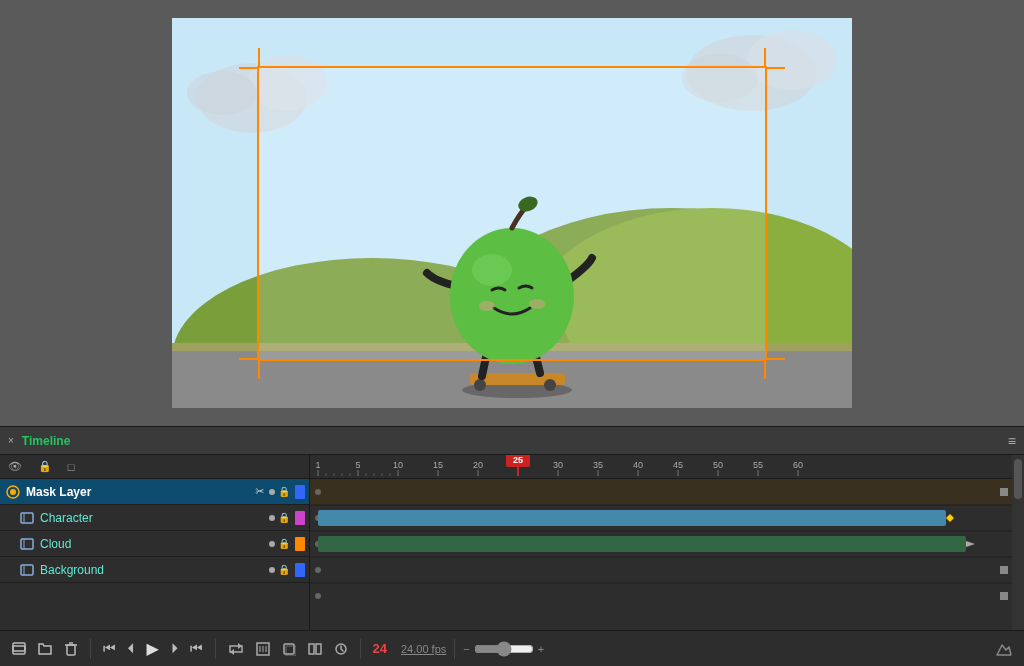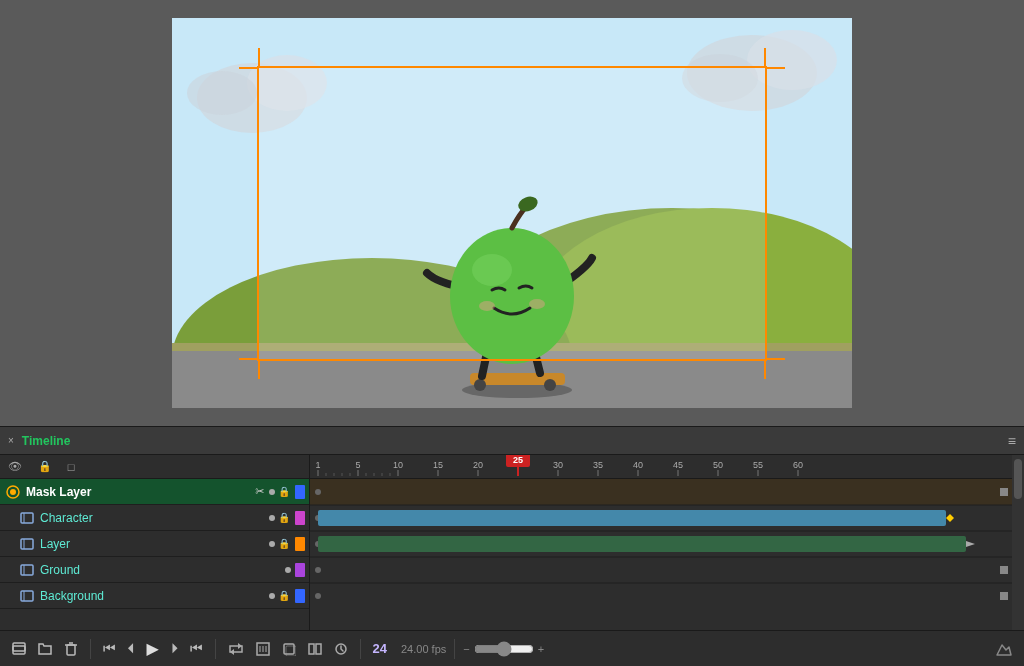--- a/index.html
+++ b/index.html
@@ -133,21 +133,21 @@
     .layer-row {
       display: flex;
       align-items: center;
       height: 26px;
       padding: 0 4px;
       border-bottom: 1px solid #1e1e1e;
       cursor: pointer;
     }
 
     .layer-row.selected {
-      background: #14532d;
+      background: #0c4a6e;
     }
 
     .layer-icon {
       width: 18px;
       height: 18px;
       display: flex;
       align-items: center;
       justify-content: center;
       margin-right: 4px;
       font-size: 10px;
@@ -236,29 +236,30 @@
     }
 
     .transport-separator {
       width: 1px;
       height: 20px;
       background: #444;
       margin: 0 4px;
     }
 
     .fps-display {
-      color: #c4b5fd;
+      color: #ef4444;
       font-size: 13px;
       font-weight: bold;
       padding: 0 4px;
     }
 
     .fps-label {
       color: #888;
       font-size: 11px;
+      text-decoration: underline;
     }
 
     .zoom-slider {
       width: 60px;
       accent-color: #888;
     }
 
     .right-scrollbar {
       width: 12px;
       background: #333;
@@ -409,42 +410,28 @@
       </div>
 
       <div class="layer-row">
         <div style="width:14px;"></div>
         <div class="layer-icon">
           <svg width="14" height="14" viewBox="0 0 14 14">
               <rect x="1" y="2" width="12" height="10" rx="1" fill="none" stroke="#88aadd" stroke-width="1.5"></rect>
               <path d="M4 2 L4 12" stroke="#88aadd" stroke-width="1"></path>
             </svg>
         </div>
-        <span class="layer-name">Layer</span>
+        <span class="layer-name">Cloud</span>
         <div class="layer-controls">
           <div class="layer-dot"></div>
           <span class="layer-lock">🔒</span>
           <div class="layer-color-box" style="background:#ff8800;"></div>
         </div>
       </div>
 
-      <div class="layer-row">
-        <div style="width:14px;"></div>
-        <div class="layer-icon">
-          <svg width="14" height="14" viewBox="0 0 14 14">
-              <rect x="1" y="2" width="12" height="10" rx="1" fill="none" stroke="#88aadd" stroke-width="1.5"></rect>
-              <path d="M4 2 L4 12" stroke="#88aadd" stroke-width="1"></path>
-            </svg>
-        </div>
-        <span class="layer-name">Ground</span>
-        <div class="layer-controls">
-          <div class="layer-dot"></div>
-          <div class="layer-color-box" style="background:#aa44dd;"></div>
-        </div>
-      </div>
 
       <div class="layer-row">
         <div style="width:14px;"></div>
         <div class="layer-icon">
           <svg width="14" height="14" viewBox="0 0 14 14">
               <rect x="1" y="2" width="12" height="10" rx="1" fill="none" stroke="#88aadd" stroke-width="1.5"></rect>
               <path d="M4 2 L4 12" stroke="#88aadd" stroke-width="1"></path>
             </svg>
         </div>
         <span class="layer-name">Background</span>

